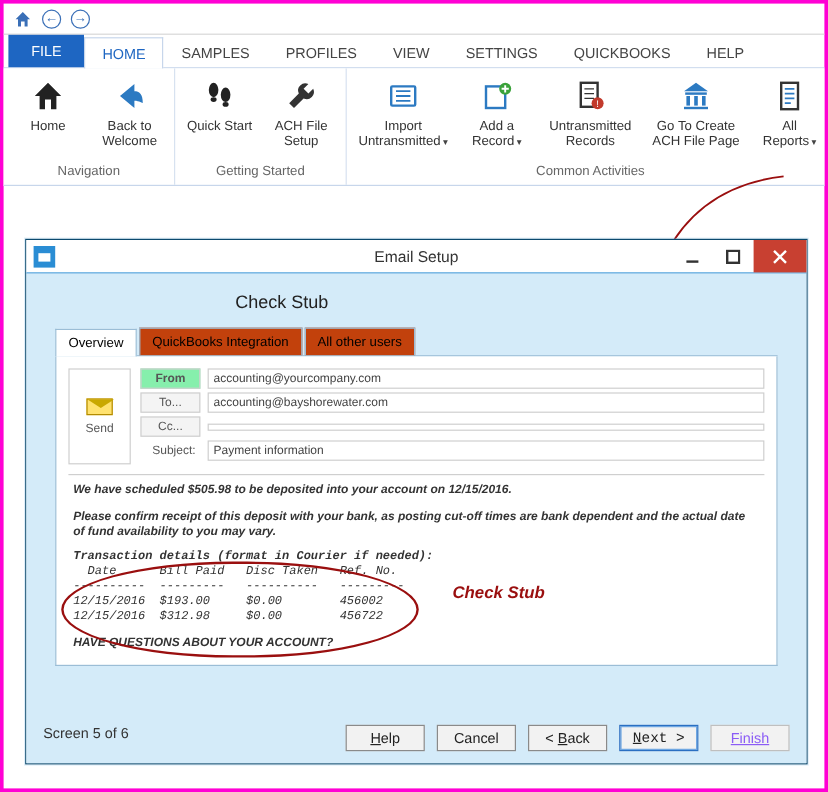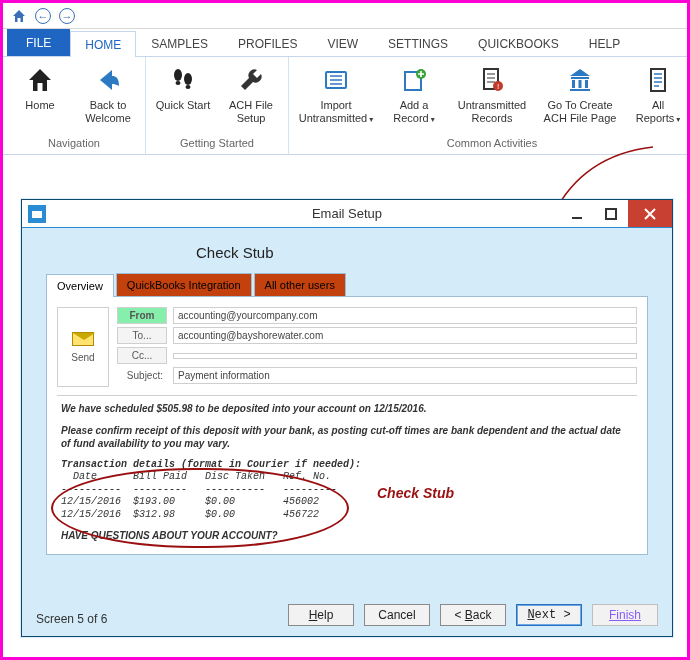--- a/index.html
+++ b/index.html
@@ -257,21 +257,21 @@
     color: #9a0f0f;
     font-weight: bold;
     font-size: 14px;
   }
   .annot1 { left: 320px; top: 88px; }
 
   .bottom-bar {
     position: absolute;
     bottom: 10px; left: 14px; right: 14px;
     display: flex;
-    align-items: flex-end;
+    align-items: flex-start;
     gap: 10px;
   }
   .screen-lbl { font-size: 12px; color: #333; margin-right: auto; }
   .btn {
     min-width: 66px;
     padding: 3px 10px;
     border: 1px solid #8a8a8a;
     background: #f2f2f2;
     font-size: 12px;
     text-align: center;

